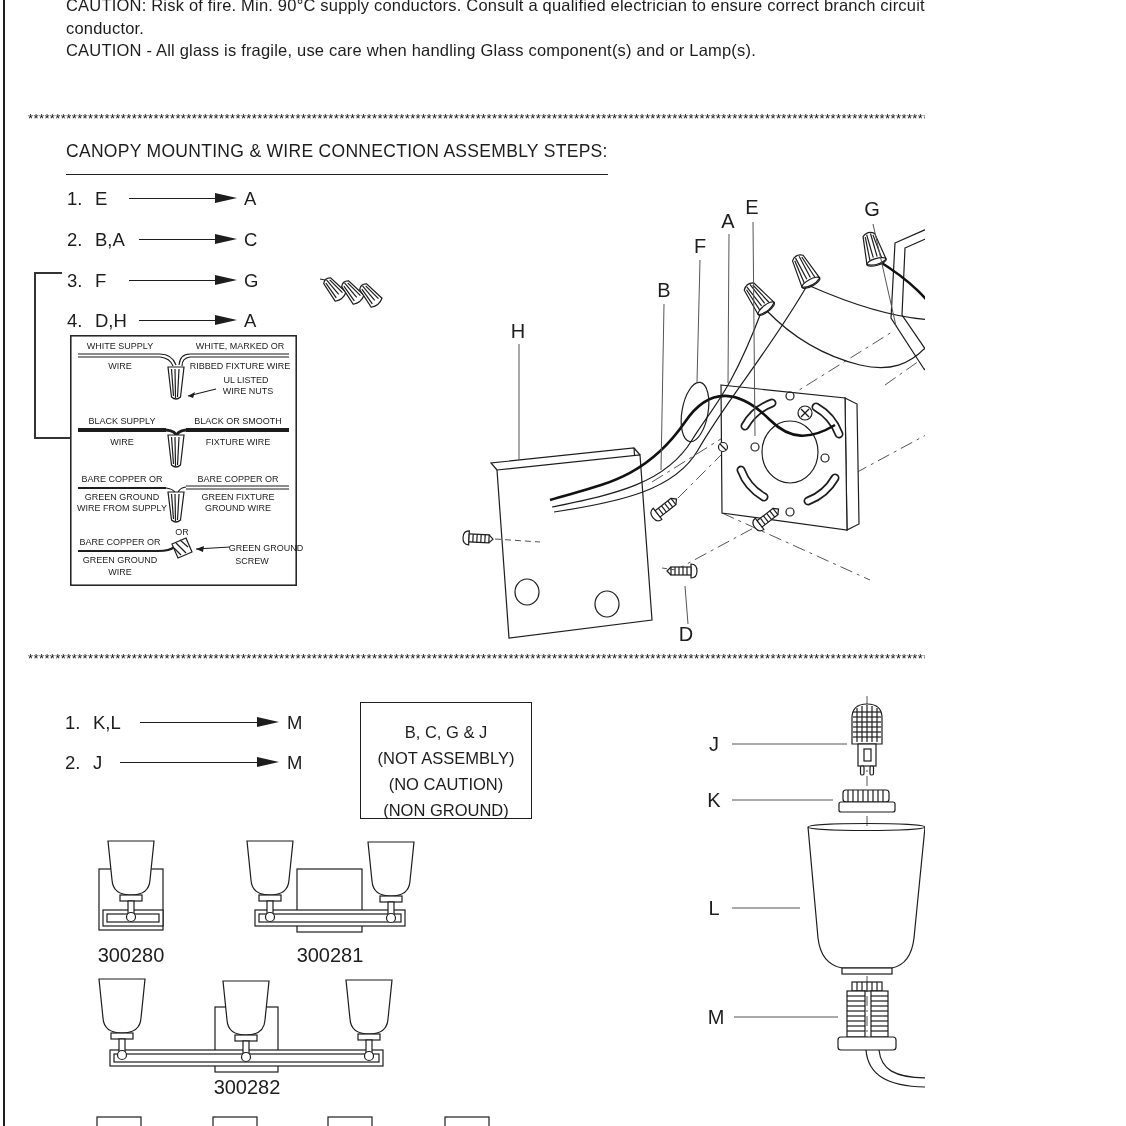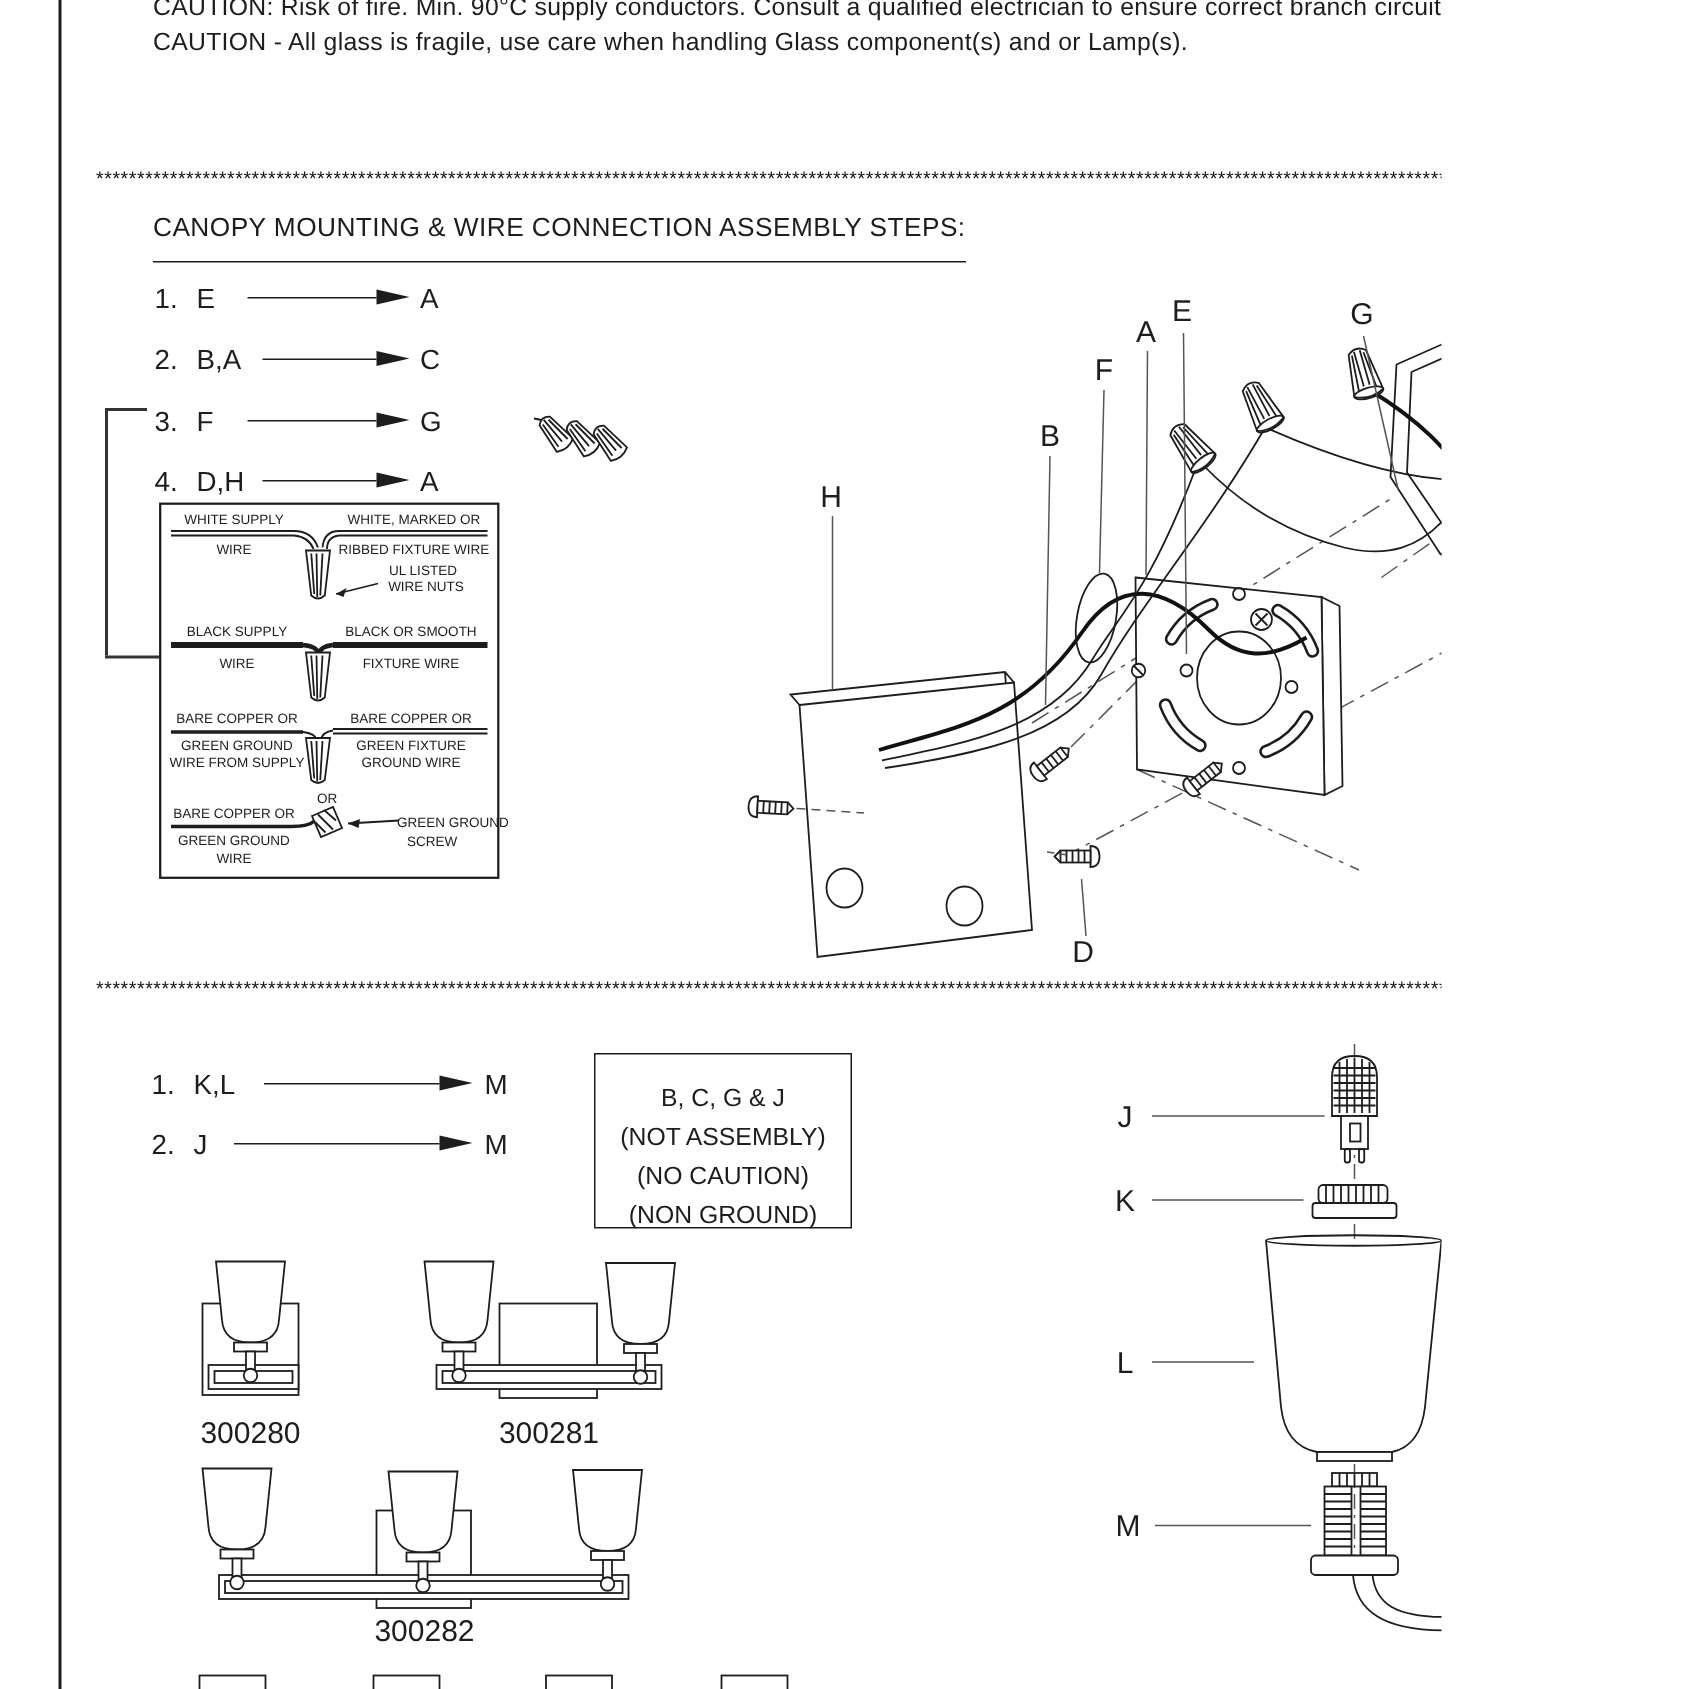--- a/index.html
+++ b/index.html
@@ -1,17 +1,17 @@
 <!DOCTYPE html>
 <html><head>
 <meta charset="utf-8">
 <style>
   html,body{margin:0;padding:0;background:#fff;}
   #sheet{position:relative;width:925px;height:1126px;background:#fff;overflow:hidden;
-         font-family:"Liberation Sans",sans-serif;color:#1d1d1d;margin-left:36px;}
+         font-family:"Liberation Sans",sans-serif;color:#1d1d1d;}
   .abs{position:absolute;}
   .edge{position:absolute;top:0;bottom:0;width:2px;background:#1d1d1d;}
   .warn{left:66px;width:995px;font-size:16.5px;line-height:22.5px;letter-spacing:.2px;}
   .divider{left:28px;width:1070px;height:15px;overflow:hidden;white-space:nowrap;
            font-size:13px;line-height:13px;letter-spacing:.4px;color:#111;}
   .sec-heading{font-size:17.5px;letter-spacing:.3px;border-bottom:1.5px solid #1d1d1d;
                padding-bottom:12px;display:inline-block;}
   .step-row{position:absolute;height:22px;font-size:18.5px;}
   .step-num{position:absolute;left:0;top:0;}
   .step-from{position:absolute;left:28px;top:0;}
@@ -33,20 +33,21 @@
 </head>
 <body>
 
 <div id="sheet">
 
   <div class="edge" style="left:3px;"></div>
   <div class="edge" style="left:1120px;"></div>
 
   <div class="abs warn" style="top:-6px;">
     <div>CAUTION: Risk of fire. Min. 90°C supply conductors. Consult a qualified electrician to ensure correct branch circuit</div>
+    <div>conductor.</div>
     <div>CAUTION - All glass is fragile, use care when handling Glass component(s) and or Lamp(s).</div>
   </div>
 
   <div class="abs divider" style="top:112px;">********************************************************************************************************************************************************************************************************</div>
 
   <div class="abs" style="left:66px;top:141px;">
     <span class="sec-heading">CANOPY MOUNTING &amp; WIRE CONNECTION ASSEMBLY STEPS:</span>
   </div>
 
   <div class="step-row" style="left:67px;top:188px;width:220px;">

